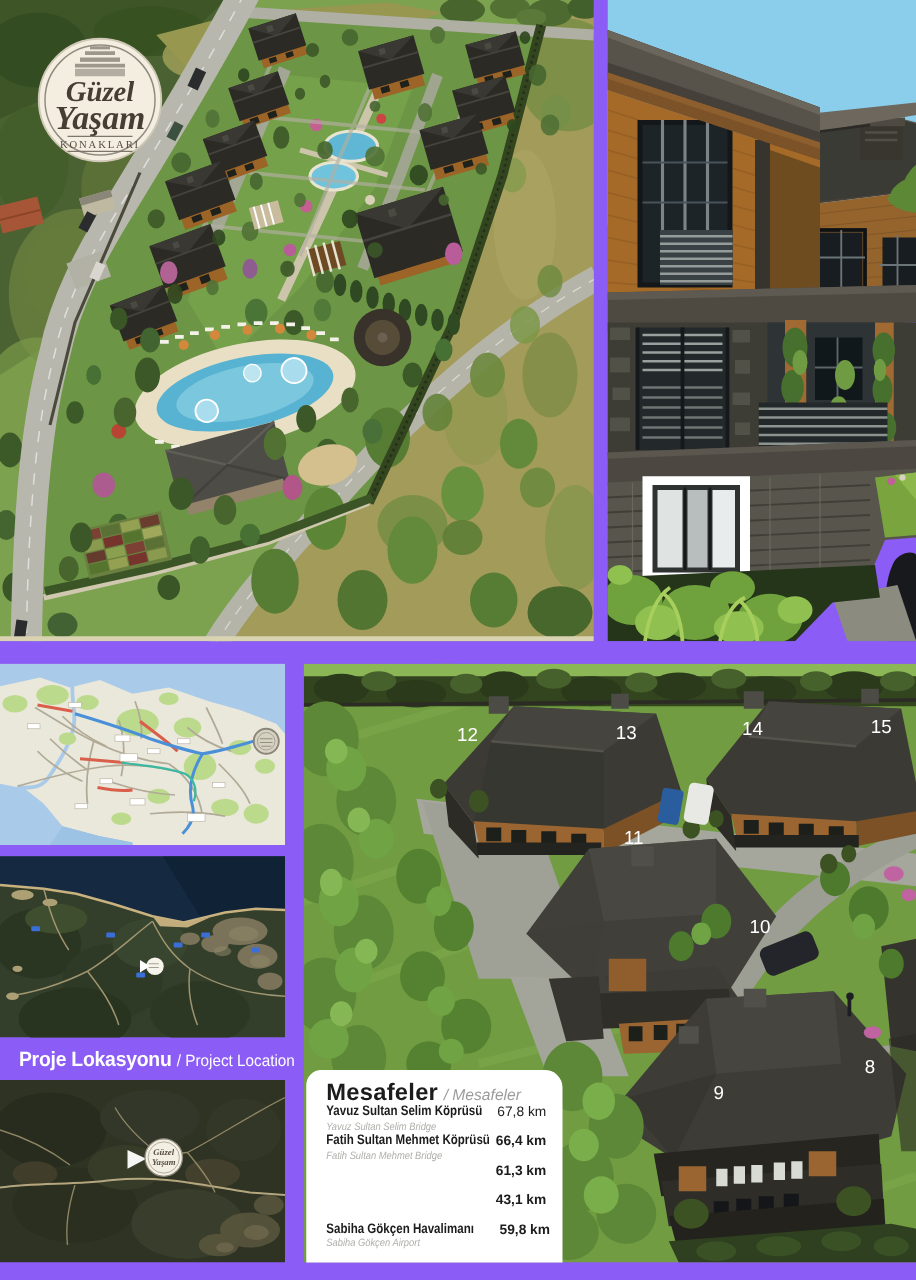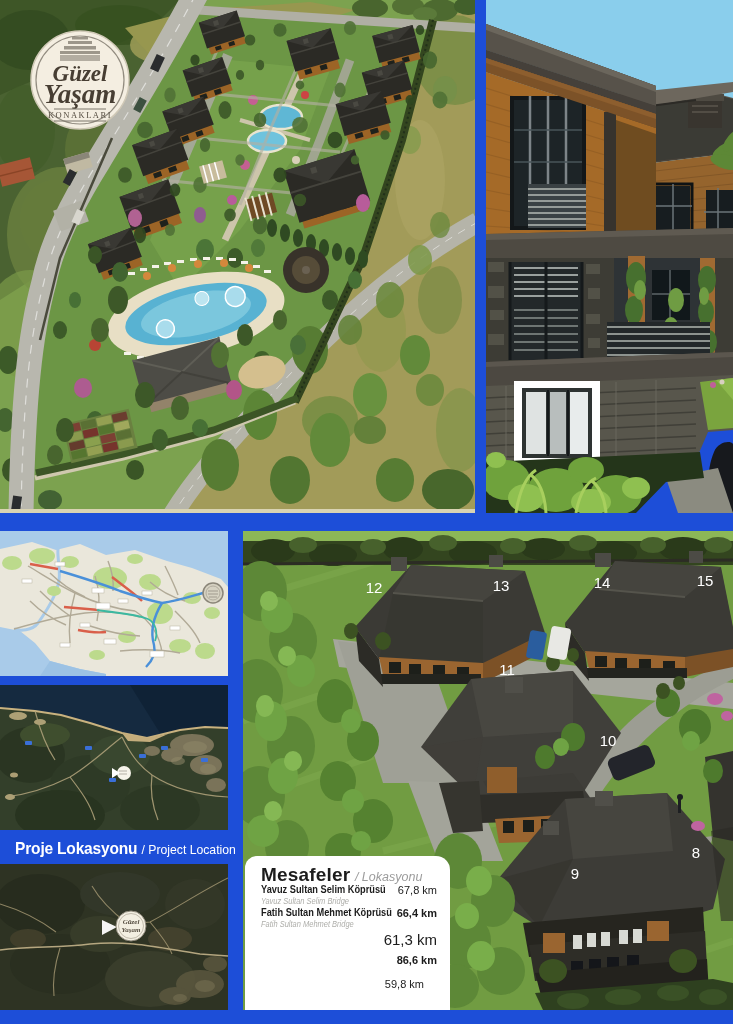--- a/index.html
+++ b/index.html
@@ -1,17 +1,17 @@
 <!DOCTYPE html>
 <html><head>
 <meta charset="utf-8">
 <style>
 html,body{margin:0;padding:0;}
 body{font-family:"Liberation Sans",sans-serif;}
-#page{position:relative;width:733px;height:1024px;background:#1d4ed8;overflow:hidden;}
+#page{position:relative;width:733px;height:1024px;background:#8b5cf6;overflow:hidden;}
 .abs{position:absolute;}
 </style>
 </head>
 <body>
 <div id="page">
 
 <svg class="abs" style="left:0;top:0" width="475" height="513" viewBox="0 0 475 513">
 
 <rect width="475" height="513" fill="#7ca24f"></rect>
 
@@ -1112,33 +1112,37 @@
 <text x="462" y="55">15</text>
 <text x="264" y="144">11</text>
 <text x="365" y="215">10</text>
 <text x="332" y="348">9</text>
 <text x="453" y="327">8</text>
 </g>
 </svg>
 
 <div class="abs" style="left:245px;top:856px;width:205px;height:154px;background:#fff;border-radius:12px 14px 0 0;">
 
-<div class="abs" style="left:16px;top:8px;white-space:nowrap"><span style="font-size:19px;font-weight:bold;color:#1c1c1c;letter-spacing:0.2px">Mesafeler</span> <span style="font-size:12.5px;font-style:italic;color:#9c9c9c">/ Lokasyonu</span></div>
+<div class="abs" style="left:16px;top:8px;white-space:nowrap"><span style="font-size:19px;font-weight:bold;color:#1c1c1c;letter-spacing:0.2px">Mesafeler</span> <span style="font-size:12.5px;font-style:italic;color:#9c9c9c">/ Mesafeler</span></div>
 
 <div class="abs" style="left:16px;top:51px;width:178px;line-height:1">
 <div style="font-size:11px;font-weight:bold;color:#1c1c1c;transform:scaleX(0.84);transform-origin:0 50%;white-space:nowrap">Fatih Sultan Mehmet Köprüsü</div>
 <div style="font-size:8.5px;font-style:italic;color:#aeaeaa;margin-top:1.5px;transform:scaleX(0.88);transform-origin:0 50%;white-space:nowrap">Fatih Sultan Mehmet Bridge</div>
 </div>
 
 <div class="abs" style="left:16px;top:28px;width:178px;line-height:1">
 <div style="font-size:11px;font-weight:bold;color:#1c1c1c;transform:scaleX(0.84);transform-origin:0 50%;white-space:nowrap">Yavuz Sultan Selim Köprüsü</div>
 <div style="font-size:8.5px;font-style:italic;color:#aeaeaa;margin-top:1.5px;transform:scaleX(0.88);transform-origin:0 50%;white-space:nowrap">Yavuz Sultan Selim Bridge</div>
 </div>
 
 
 
+<div class="abs" style="left:16px;top:121.5px;width:178px;line-height:1">
+<div style="font-size:11px;font-weight:bold;color:#1c1c1c;transform:scaleX(0.84);transform-origin:0 50%;white-space:nowrap">Sabiha Gökçen Havalimanı</div>
+<div style="font-size:8.5px;font-style:italic;color:#aeaeaa;margin-top:1.5px;transform:scaleX(0.88);transform-origin:0 50%;white-space:nowrap">Sabiha Gökçen Airport</div>
+</div>
 <div class="abs" style="right:13px;top:28px;font-size:11px;font-weight:normal;color:#1c1c1c">67,8 km</div>
       <div class="abs" style="right:13px;top:51px;font-size:11px;font-weight:bold;color:#1c1c1c">66,4 km</div>
-      <div class="abs" style="right:13px;top:74.5px;font-size:15px;font-weight:normal;color:#1c1c1c">61,3 km</div>
-      <div class="abs" style="right:13px;top:98px;font-size:11px;font-weight:bold;color:#1c1c1c">86,6 km</div>
-      <div class="abs" style="right:26px;top:121.5px;font-size:11px;font-weight:normal;color:#1c1c1c">59,8 km</div>
+      <div class="abs" style="right:13px;top:74.5px;font-size:11px;font-weight:bold;color:#1c1c1c">61,3 km</div>
+      <div class="abs" style="right:13px;top:98px;font-size:11px;font-weight:bold;color:#1c1c1c">43,1 km</div>
+      <div class="abs" style="right:10px;top:121.5px;font-size:11px;font-weight:bold;color:#1c1c1c">59,8 km</div>
 </div>
 </div>
 
 </body></html>

